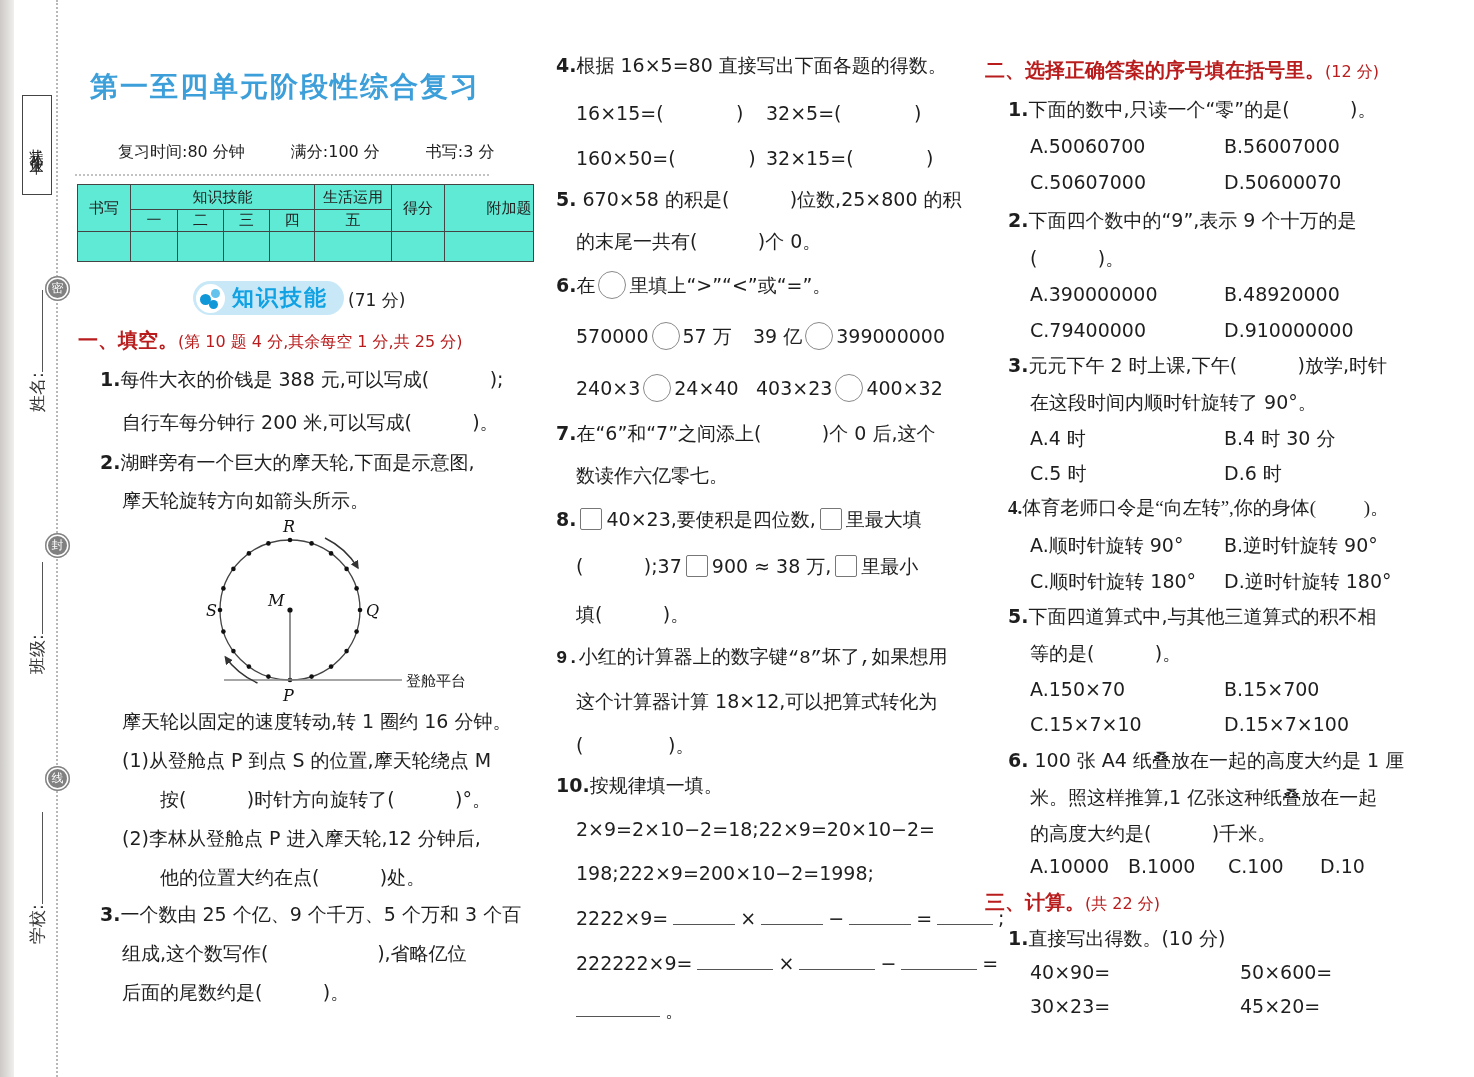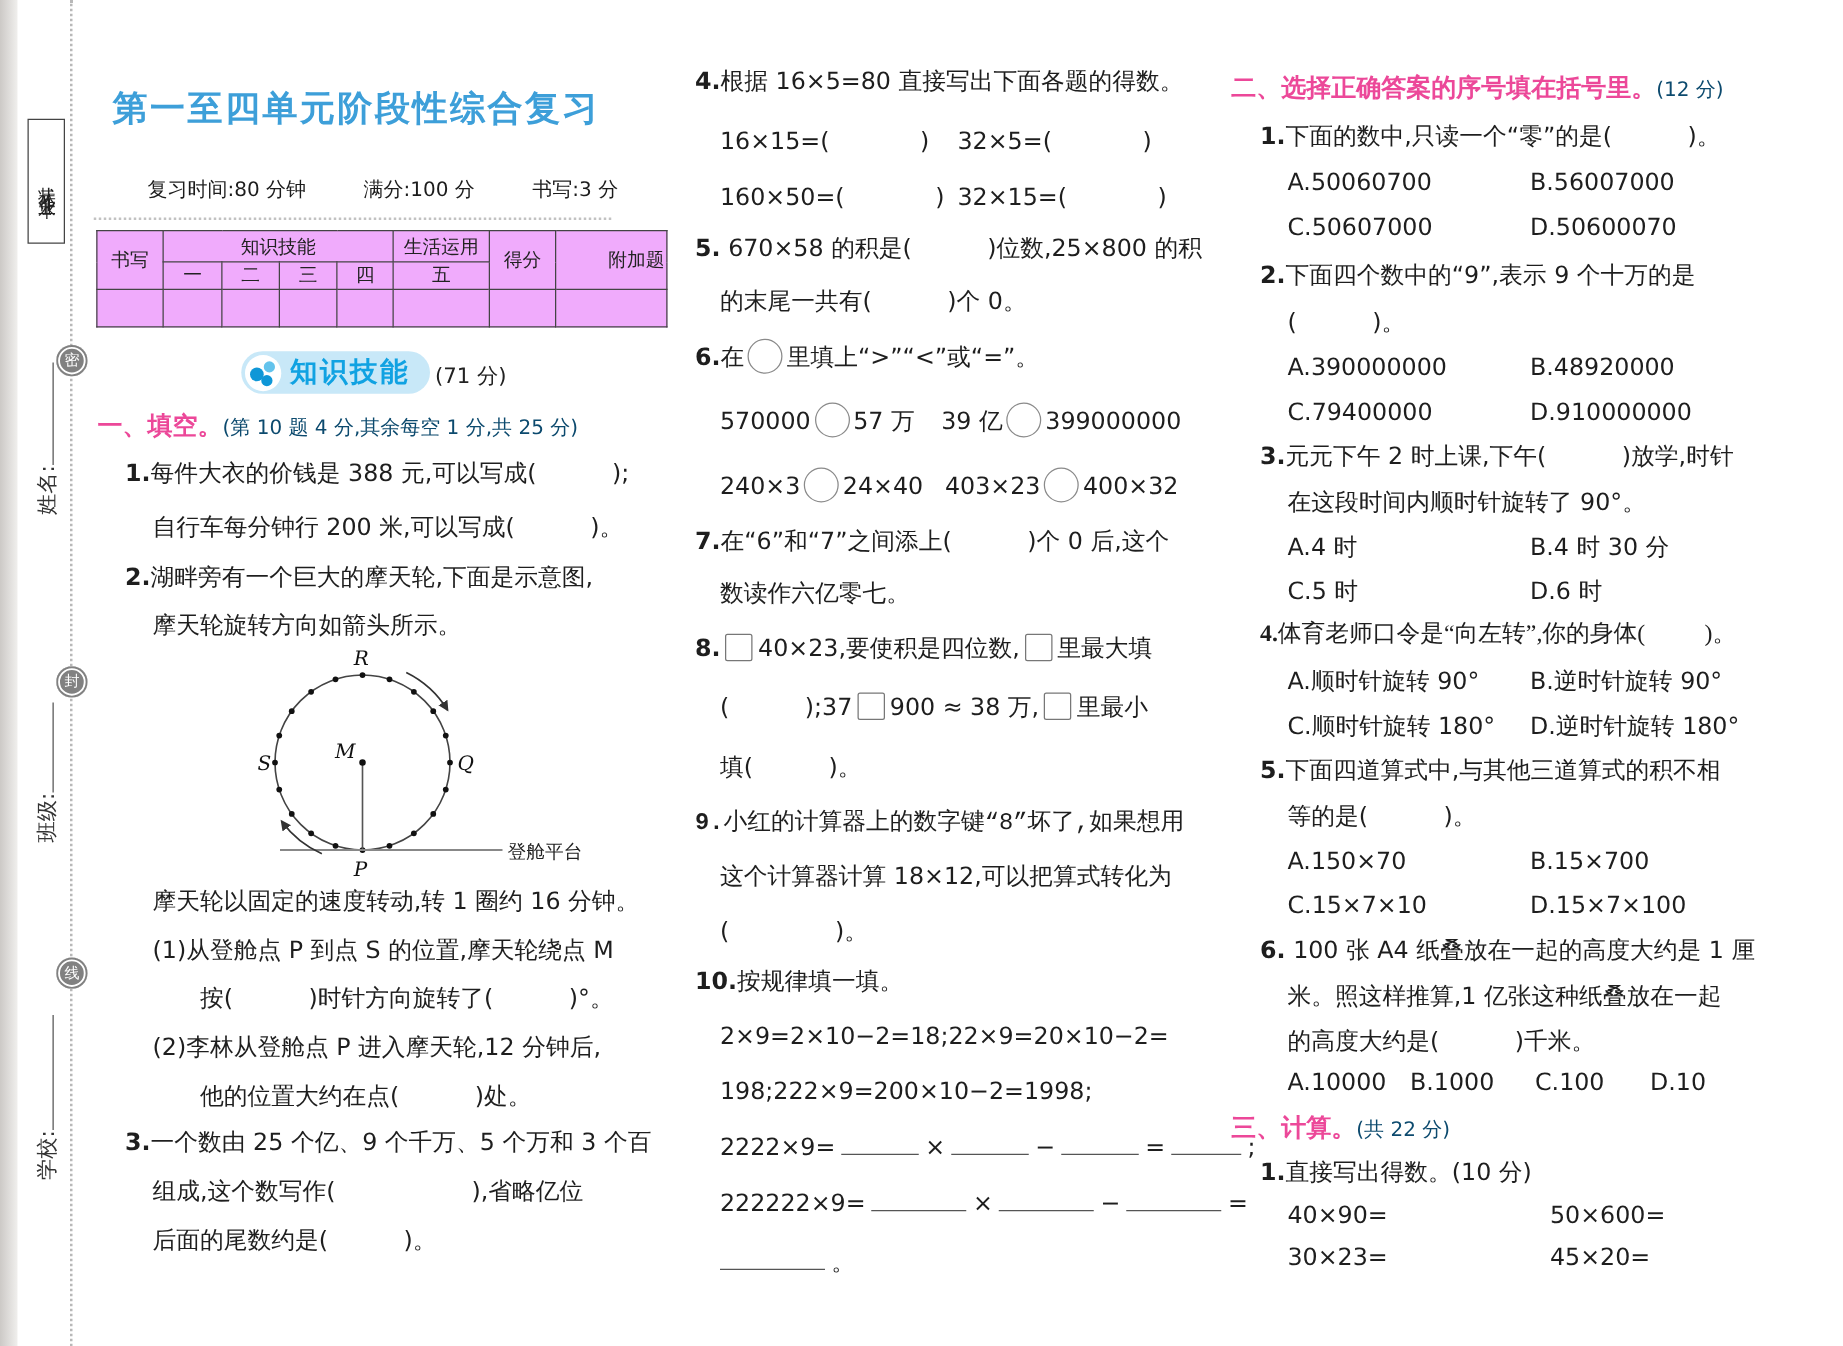--- a/index.html
+++ b/index.html
@@ -3,22 +3,22 @@
 <meta charset="utf-8">
 <style>
   html,body{margin:0;padding:0;}
   body{
     width:1474px;height:1077px;position:relative;background:#ffffff;
     font-family:"DejaVu Sans","Liberation Sans",sans-serif;
     overflow:hidden;color:#1e1e1e;
   }
   .ln{position:absolute;white-space:pre;font-size:19px;line-height:26px;color:#1e1e1e;}
   .qn{font-weight:700;}
-  .sec{font-size:20px;font-weight:700;color:#ec4899;}
-  .note{font-size:16px;font-weight:400;color:#0c4a6e;}
+  .sec{font-size:20px;font-weight:700;color:#b91c1c;}
+  .note{font-size:16px;font-weight:400;color:#b91c1c;}
   .opt{font-size:19px;}
   
   .cir{display:inline-block;width:26px;height:26px;border:1.4px solid #8a8a8a;border-radius:50%;vertical-align:-7px;margin:0 3px;background:#fff;}
   .box{display:inline-block;width:20px;height:20px;border:1.4px solid #777;border-radius:2px;vertical-align:-4px;margin:0 4px;background:#fff;}
   .ub{display:inline-block;height:18px;border-bottom:1.6px solid #555;vertical-align:baseline;margin:0 5px;}
   
   .edge{position:absolute;left:0;top:0;width:14px;height:1077px;background:linear-gradient(90deg,#ccc9c6,#f0efed);}
   .dotline{position:absolute;left:56px;top:0;height:1077px;width:0;border-left:2px dotted #b8b8b8;}
   .bookbox{position:absolute;left:22px;top:95px;width:28px;height:98px;border:1.5px solid #444;
     writing-mode:vertical-rl;text-orientation:upright;font-size:14px;letter-spacing:3px;
@@ -26,21 +26,21 @@
   .vgrp{position:absolute;left:26px;transform:rotate(-90deg);transform-origin:0 0;white-space:pre;font-size:17px;color:#333;}
   .u-line{display:inline-block;height:14px;border-bottom:1.6px solid #555;}
   .seal{position:absolute;left:45px;width:25px;height:25px;border-radius:50%;background:#818181;color:#fff;
     font-size:12px;display:flex;align-items:center;justify-content:center;
     box-shadow:inset 0 0 0 1.5px #818181, inset 0 0 0 3px #ffffff;}
   
   .title{position:absolute;left:90px;top:68px;font-size:28px;font-weight:700;color:#3d9fd9;letter-spacing:2px;white-space:pre;}
   .meta{position:absolute;left:118px;top:142px;display:flex;gap:46px;font-size:16px;color:#1c1c1c;white-space:pre;}
   .dotsep{position:absolute;left:75px;top:174px;width:414px;border-top:2px dotted #c2c2c2;}
   
-  table.score{position:absolute;left:77px;top:184px;border-collapse:collapse;table-layout:fixed;background:#f0abfc;}
+  table.score{position:absolute;left:77px;top:184px;border-collapse:collapse;table-layout:fixed;background:#5eead4;}
   table.score td{border:1.3px solid #444;font-size:15px;text-align:center;padding:0;color:#222;}
   
   .pill{position:absolute;left:193px;top:281px;height:34px;background:#c8e8f8;border-radius:18px;
     display:flex;align-items:center;padding:0 16px 0 3px;}
   .blogo{width:29px;height:29px;border-radius:50%;background:#fff;position:relative;margin-right:7px;flex:0 0 auto;}
   .blogo::before{content:'';position:absolute;left:4px;top:10px;width:11px;height:11px;border-radius:50%;background:#0f97d7;}
   .blogo::after{content:'';position:absolute;left:15px;top:5px;width:9px;height:9px;border-radius:50%;background:#63c3ec;box-shadow:-2px 11px 0 0 #0f97d7;}
   .pill .bl{font-size:22px;font-weight:700;color:#10a2e2;letter-spacing:2px;white-space:pre;}
   .bpoints{position:absolute;left:348px;top:289px;font-size:17px;color:#222;white-space:pre;}
   

